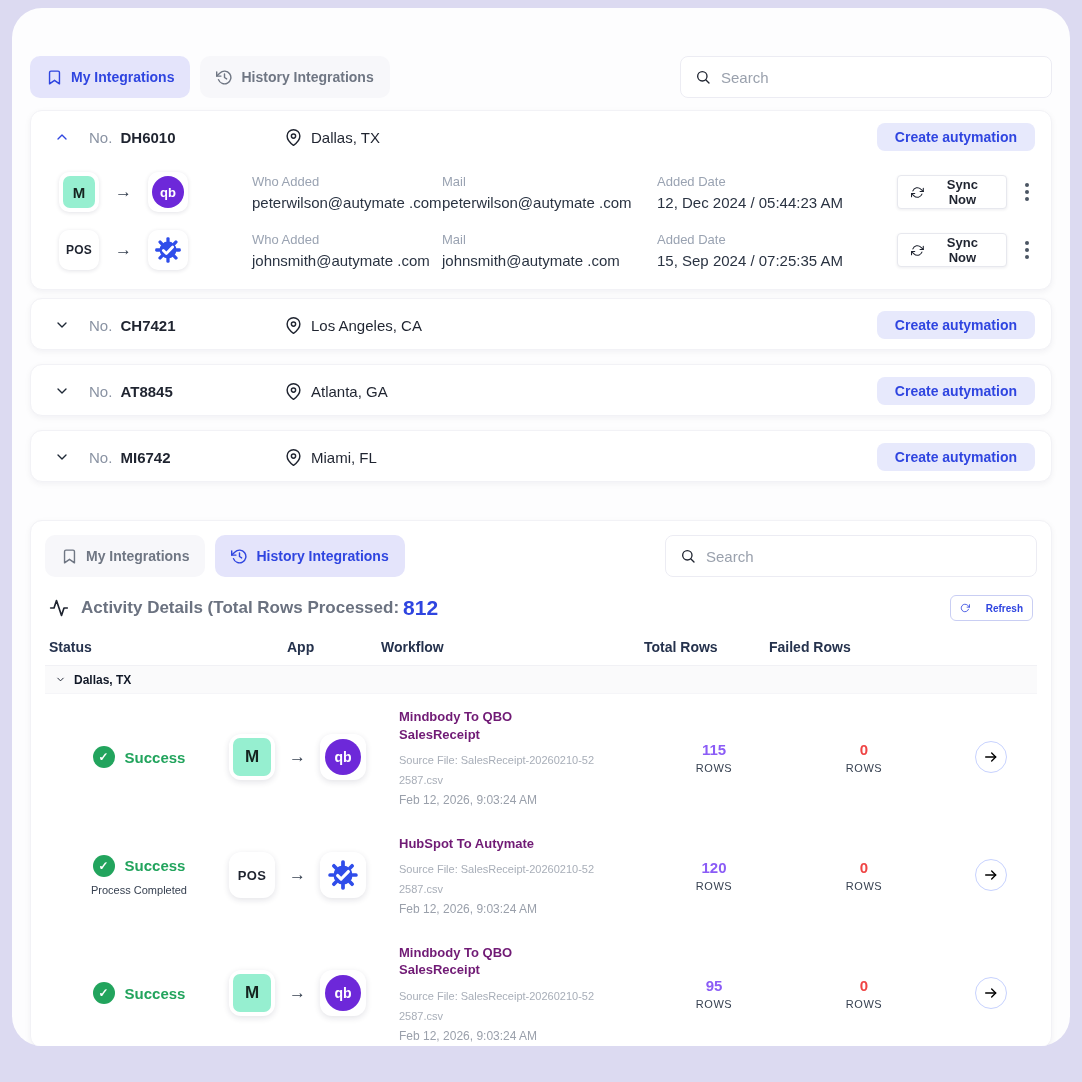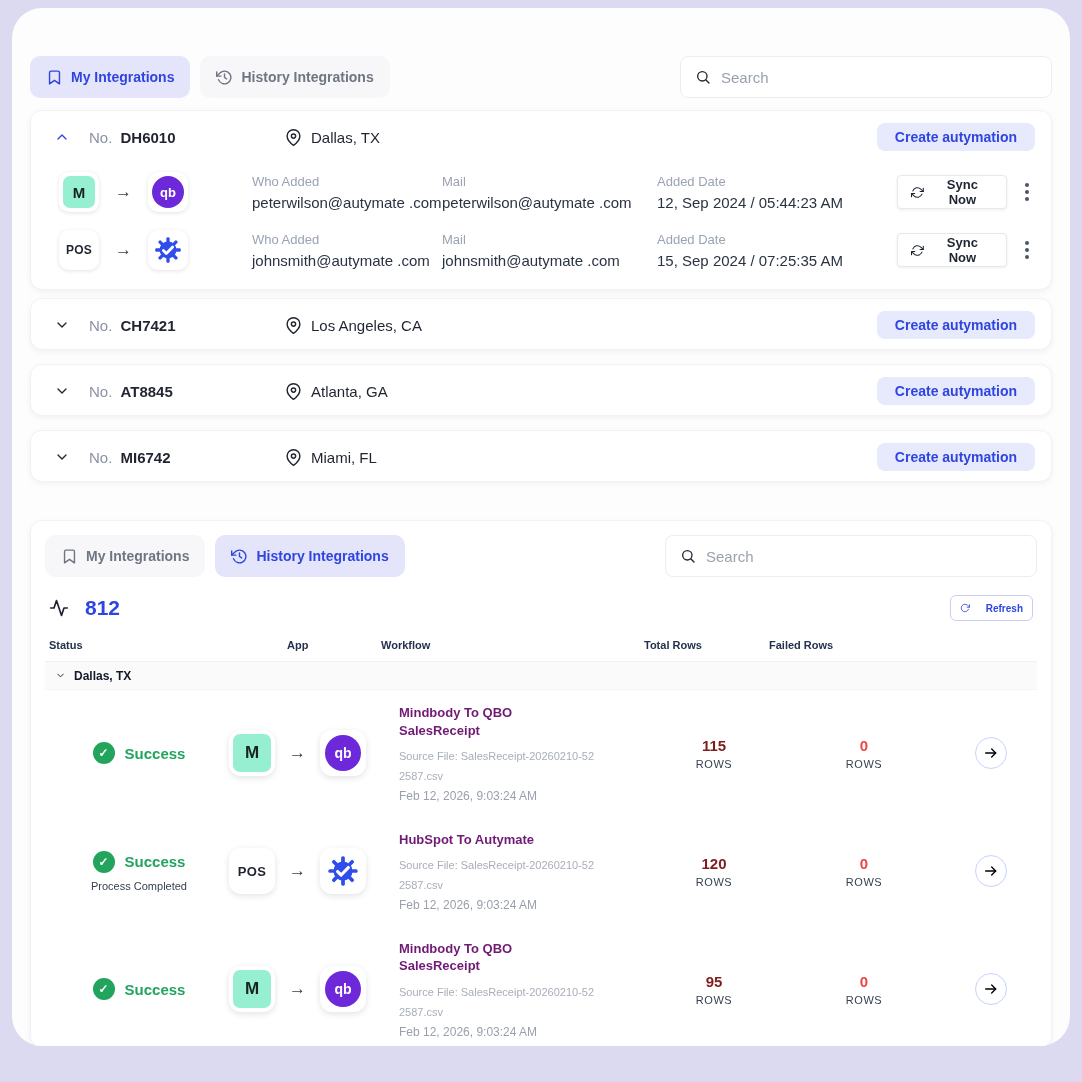--- a/index.html
+++ b/index.html
@@ -67,21 +67,21 @@
   .activity-head svg { width:20px; height:20px; stroke:#6f7683; margin-right:12px; }
   .activity-title { font-size:17px; font-weight:700; color:#6b7280; }
   .activity-total { font-size:21px; font-weight:700; color:#2f45e0; margin-left:4px; }
   .refresh-btn { display:flex; align-items:center; gap:4px; background:#fff; border:1px solid #c9cef3;
                  border-radius:6px; height:26px; padding:0 9px; color:#2f45e0; font-size:10px; font-weight:600;
                  cursor:pointer; font-family:"Liberation Sans", sans-serif; }
   .refresh-btn svg { width:10px; height:10px; stroke:#2f45e0; }
 
   .tbl-head { display:grid; grid-template-columns:238px 94px 263px 125px 170px 1fr;
               padding:0 4px 10px; border-bottom:1px solid #f1f1f5; }
-  .tbl-head span { font-size:11px; font-weight:700; color:#25324d; }
+  .tbl-head span { font-size:14px; font-weight:700; color:#25324d; }
   .group-row { display:flex; align-items:center; gap:8px; height:28px; padding:0 10px;
                background:#fafafb; border-bottom:1px solid #f5f5f8; }
   .group-row svg { width:11px; height:11px; }
   .group-row span { font-size:12px; font-weight:700; color:#111827; }
 
   .data-row { display:grid; grid-template-columns:180px 170px 250px 130px 170px 1fr;
               align-items:center; min-height:102px; padding:0 4px; }
   .status-cell { display:flex; flex-direction:column; align-items:center; gap:7px; }
   .status-main { display:flex; align-items:center; gap:10px; }
   .ok-dot { width:22px; height:22px; border-radius:50%; background:#22a45d; color:#fff;
@@ -92,21 +92,21 @@
   .chip-lg { width:46px; height:46px; border-radius:12px; background:#fff;
              box-shadow:0 2px 6px rgba(25,25,60,.12); display:flex; align-items:center; justify-content:center; }
   .chip-lg .mb-inner { width:38px; height:38px; font-size:17px; }
   .chip-lg .qb-inner { width:36px; height:36px; font-size:14px; }
   .chip-lg .pos-inner { font-size:13px; }
   .wf-cell { padding:14px 0; }
   .wf-title { font-size:13px; font-weight:700; color:#701a75; max-width:150px; line-height:1.35; margin-bottom:8px; }
   .wf-file { font-size:11px; color:#a8aeb8; max-width:200px; word-break:break-all; line-height:1.8; }
   .wf-date { font-size:12px; color:#9aa0ab; margin-top:2px; }
   .num-cell { text-align:center; }
-  .num-val { font-size:15px; font-weight:700; color:#7f1d1d; }
+  .num-val { font-size:15px; font-weight:700; color:#8b5cf6; }
   .num-val.failed { color:#ef4444; }
   .num-unit { font-size:11px; font-weight:400; color:#374151; letter-spacing:.6px; margin-top:4px; }
   .go-cell { display:flex; justify-content:center; }
   .go-btn { width:32px; height:32px; border-radius:50%; border:1px solid #c7d2fe; background:#fff;
             display:flex; align-items:center; justify-content:center; cursor:pointer; }
   .go-btn svg { width:16px; height:16px; stroke:#2f45e0; }
 
   svg.stroke { fill:none; stroke:currentColor; stroke-width:2; stroke-linecap:round; stroke-linejoin:round; }
 </style>
 </head>
@@ -175,21 +175,21 @@
       <div class="field">
         <div class="lbl">Who Added</div>
         <div class="val">peterwilson@autymate .com</div>
       </div>
       <div class="field">
         <div class="lbl">Mail</div>
         <div class="val">peterwilson@autymate .com</div>
       </div>
       <div class="field">
         <div class="lbl">Added Date</div>
-        <div class="val">12, Sep 2024 / 05:44:23 AM</div>
+        <div class="val">12, Dec 2024 / 05:44:23 AM</div>
       </div>
       <button class="sync-btn">
         <svg class="stroke" viewBox="0 0 24 24">
             <polyline points="23 4 23 10 17 10"></polyline>
             <polyline points="1 20 1 14 7 14"></polyline>
             <path d="M3.51 9a9 9 0 0 1 14.85-3.36L23 10M1 14l4.64 4.36A9 9 0 0 0 20.49 15"></path>
           </svg>
         <span>Sync Now</span>
       </button>
       <span class="kebab">
@@ -343,20 +343,21 @@
             <line x1="16.5" y1="16.5" x2="21" y2="21"></line>
           </svg>
         <input type="text" placeholder="Search" style="">
       </div>
     </div>
 
     <div class="activity-head">
       <svg class="stroke" viewBox="0 0 24 24">
           <polyline points="22 12 18 12 15 21 9 3 6 12 2 12"></polyline>
         </svg>
+      <span class="activity-title">Activity Details (Total Rows Processed:</span>
       <span class="activity-total">812</span>
       <span class="spacer"></span>
       <button class="refresh-btn">
         <svg class="stroke" viewBox="0 0 24 24">
             <polyline points="23 4 23 10 17 10"></polyline>
             <path d="M20.49 15a9 9 0 1 1-2.12-9.36L23 10"></path>
           </svg>
         <span>Refresh</span>
       </button>
     </div>

